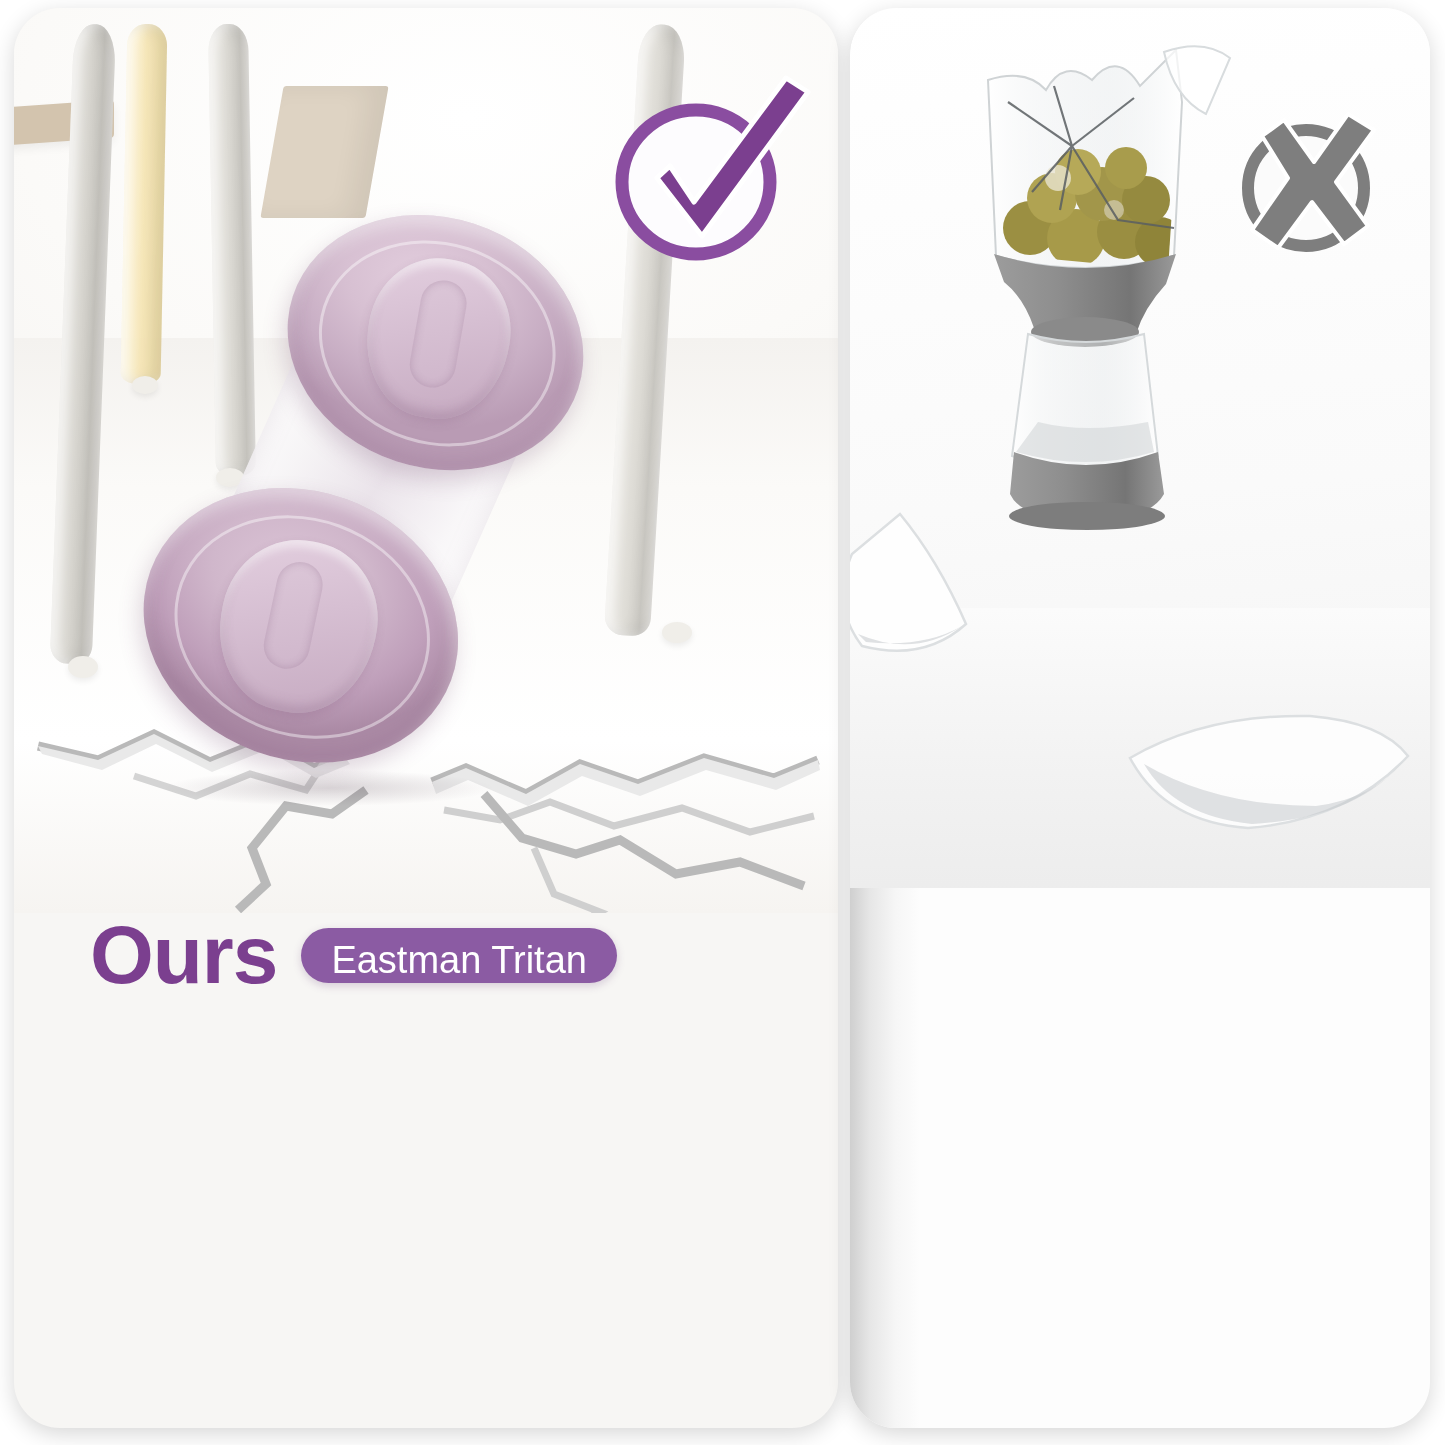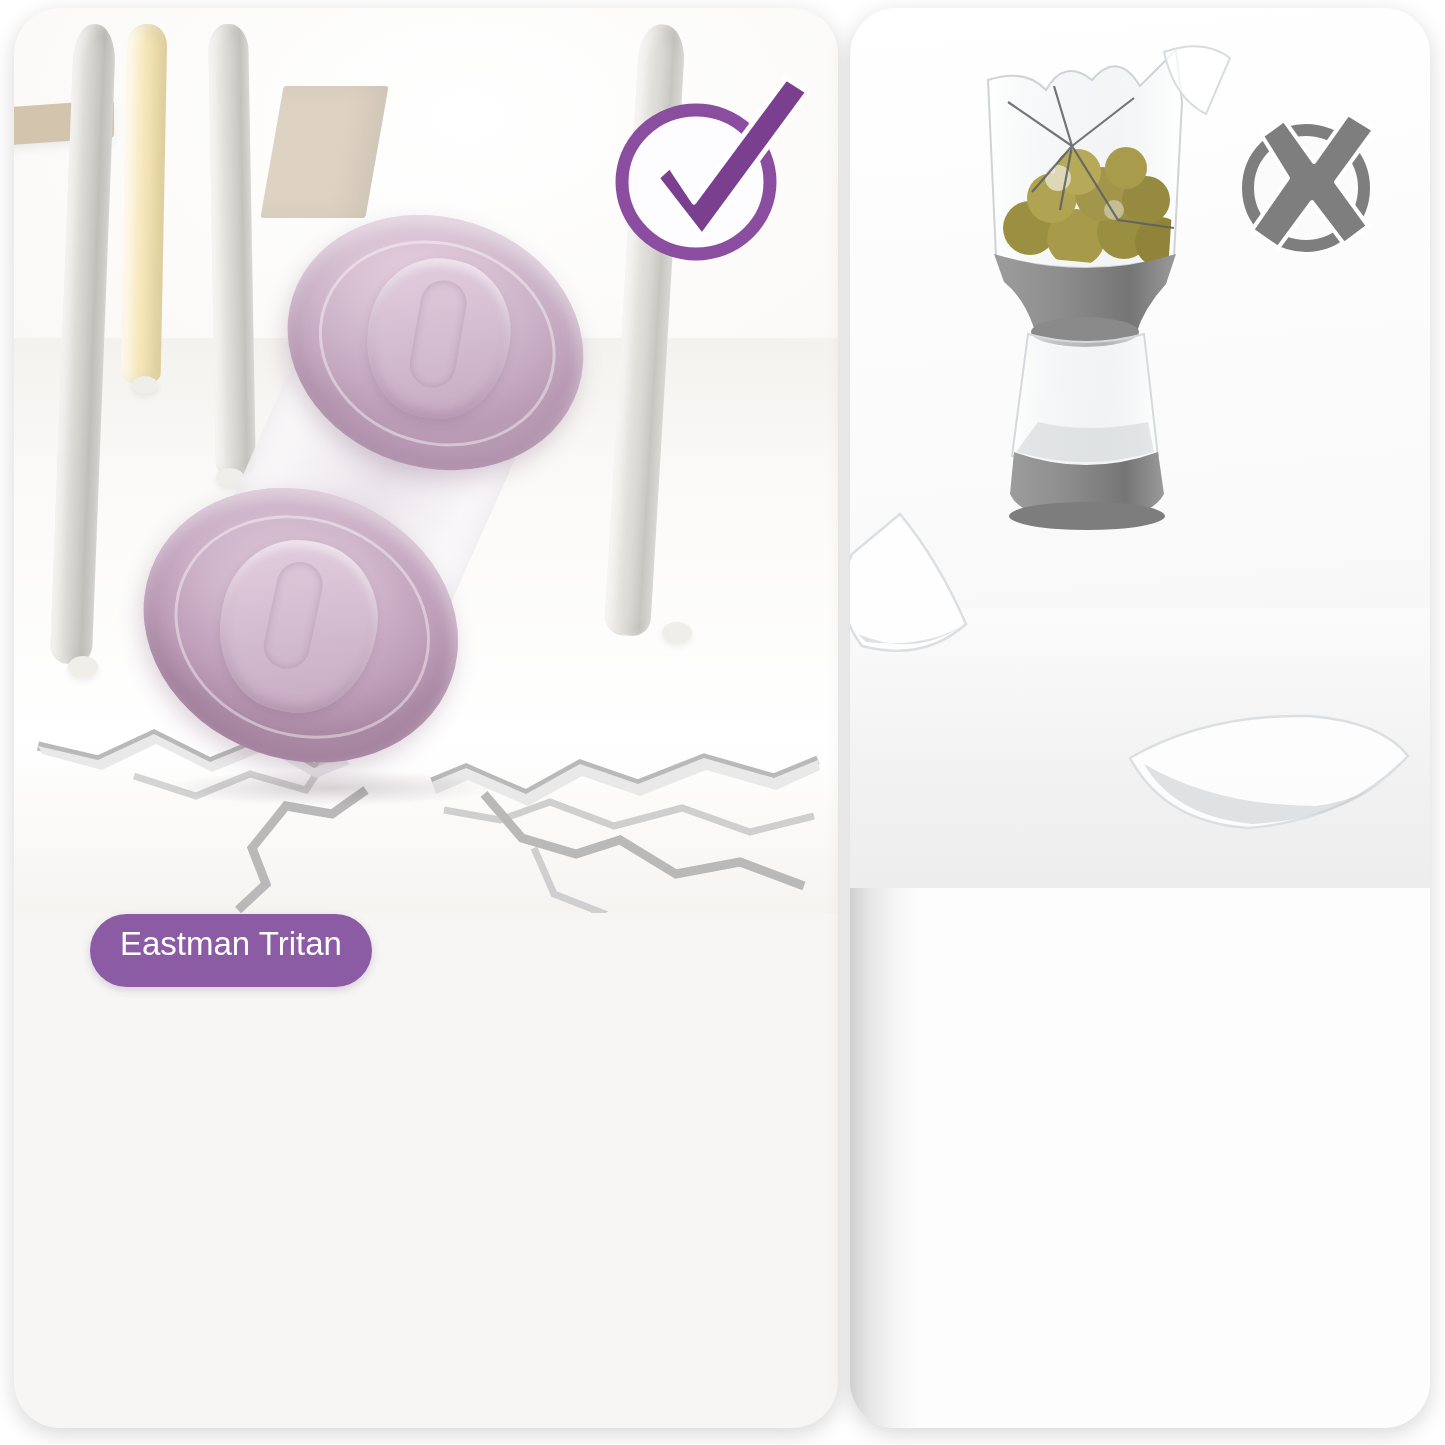--- a/index.html
+++ b/index.html
@@ -112,22 +112,22 @@
     background:linear-gradient(175deg,#ffffff 0%,#fafafa 55%,#f2f2f2 100%);}
   .floorR{position:absolute;left:0;top:600px;width:100%;height:300px;
     background:linear-gradient(180deg,#fbfbfb 0%,#f2f2f2 55%,#ececec 100%);}
   .broken-jar{position:absolute;left:118px;top:34px;width:330px;height:520px;}
 
   
   .headrow{position:absolute;display:flex;align-items:center;gap:24px;}
   .headrow.left{left:76px;top:906px;}
   .h-ours{font-size:82px;font-weight:700;letter-spacing:-1px;line-height:1;}
   .pill{
-    display:inline-block;border-radius:999px;padding:13px 30px 27px;
-    font-size:33px;color:#ffffff;line-height:1;white-space:nowrap;
+    display:inline-block;border-radius:999px;padding:13px 30px 4px;
+    font-size:38px;color:#ffffff;line-height:1;white-space:nowrap;
     box-shadow:0 3px 9px rgba(100,60,120,.22);
   }
   ul.feat{list-style:none;margin:0;padding:0;position:absolute;}
   ul.feat.left{left:78px;top:1040px;width:740px;}
   ul.feat li{
     position:relative;padding-left:38px;color:#141414;
     font-size:40px;line-height:1.12;margin-bottom:9px;
     transform:scaleX(.965);transform-origin:left center;
     white-space:pre-line;
   }
@@ -187,20 +187,21 @@
       </div>
       <div class="jar-shadow"></div>
     </div>
 
     <svg class="badge badge-check" viewBox="0 0 206 196">
       <ellipse cx="86" cy="112" rx="74" ry="72" fill="#fdfcfe" stroke="#8a4da0" stroke-width="13"></ellipse>
       <path d="M47 108 L60 96 L84 132 L176 8 L198 22 L92 166 Z" fill="#7b3f8f" stroke="#ffffff" stroke-width="5" stroke-linejoin="round"></path>
     </svg>
 
     <div class="headrow left">
+      <div class="h-ours" style="color:#7b3f8f;">Ours</div>
       <div class="pill" style="background:#8b5ba3;">Eastman Tritan</div>
     </div>
 
   </div>
 
   <div class="panel panel-right">
     <div class="right-edge-shade"></div>
 
     <div class="scene-right">
       <div class="floorR"></div>

